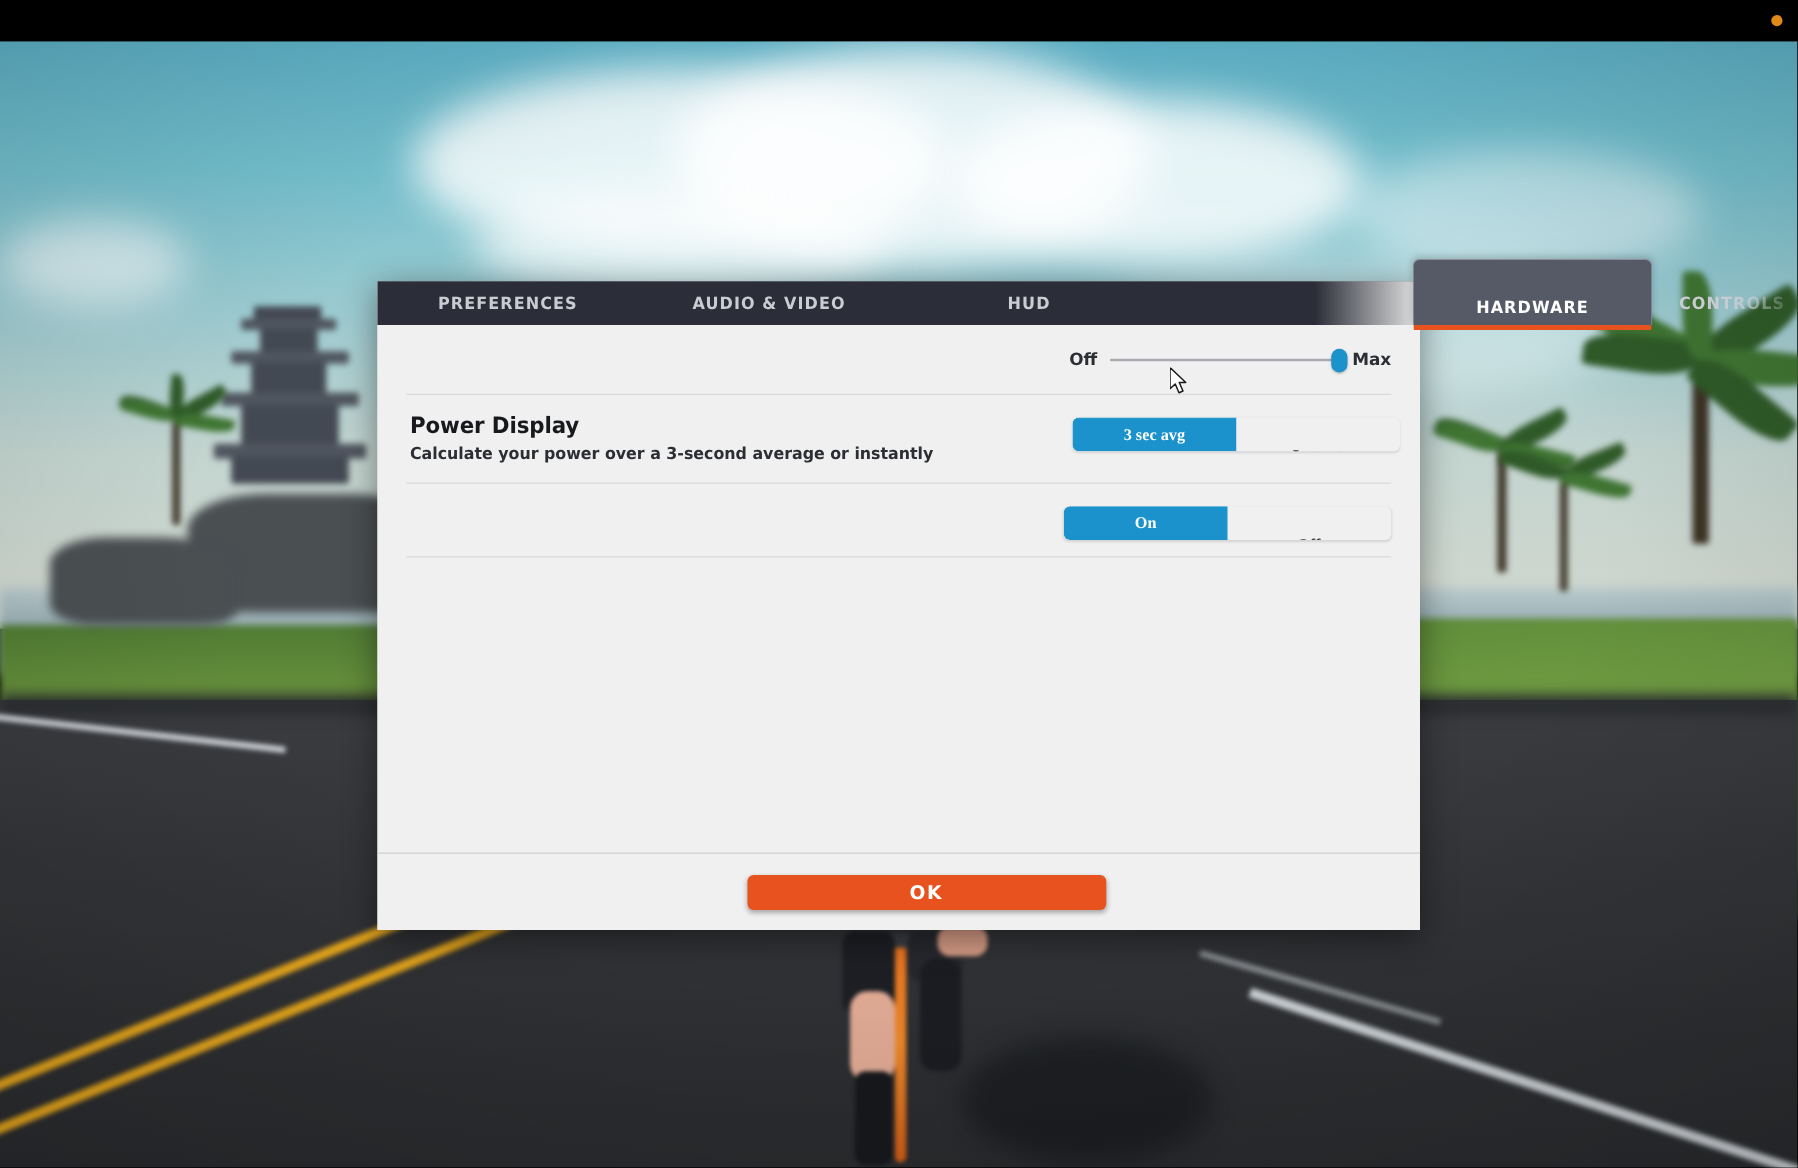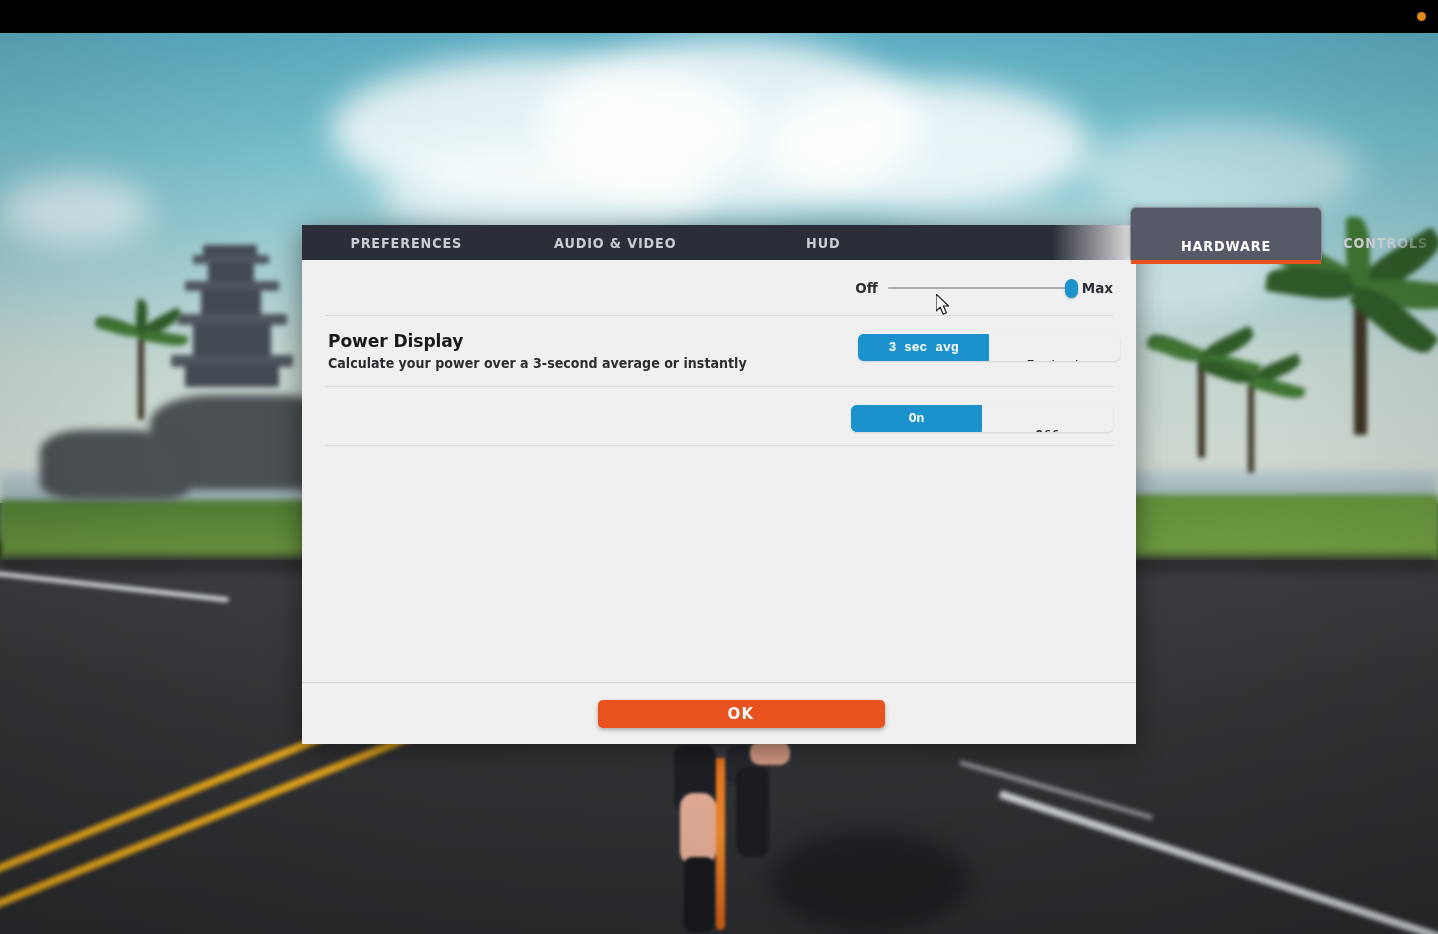--- a/index.html
+++ b/index.html
@@ -214,21 +214,21 @@
   
   .segmented {
     display:flex; width:262px; height:27px;
     border-radius:5px; overflow:hidden;
     box-shadow:0 1px 2px rgba(0,0,0,0.12);
   }
   .seg {
     flex:1 1 50%;
     display:flex; align-items:center; justify-content:center;
     font-size:13px; font-weight:bold;
-    font-family:Liberation Mono, monospace;
+    font-family:Liberation Serif, serif;
     cursor:pointer;
   }
   .seg.on {
     background:#1b92cc; color:#ffffff;
     border:1px solid #1b92cc;
     border-radius:5px 0 0 5px;
   }
   .seg.off {
     background:#86efac; color:#2b2e33;
     border:1px solid #7e8089;

